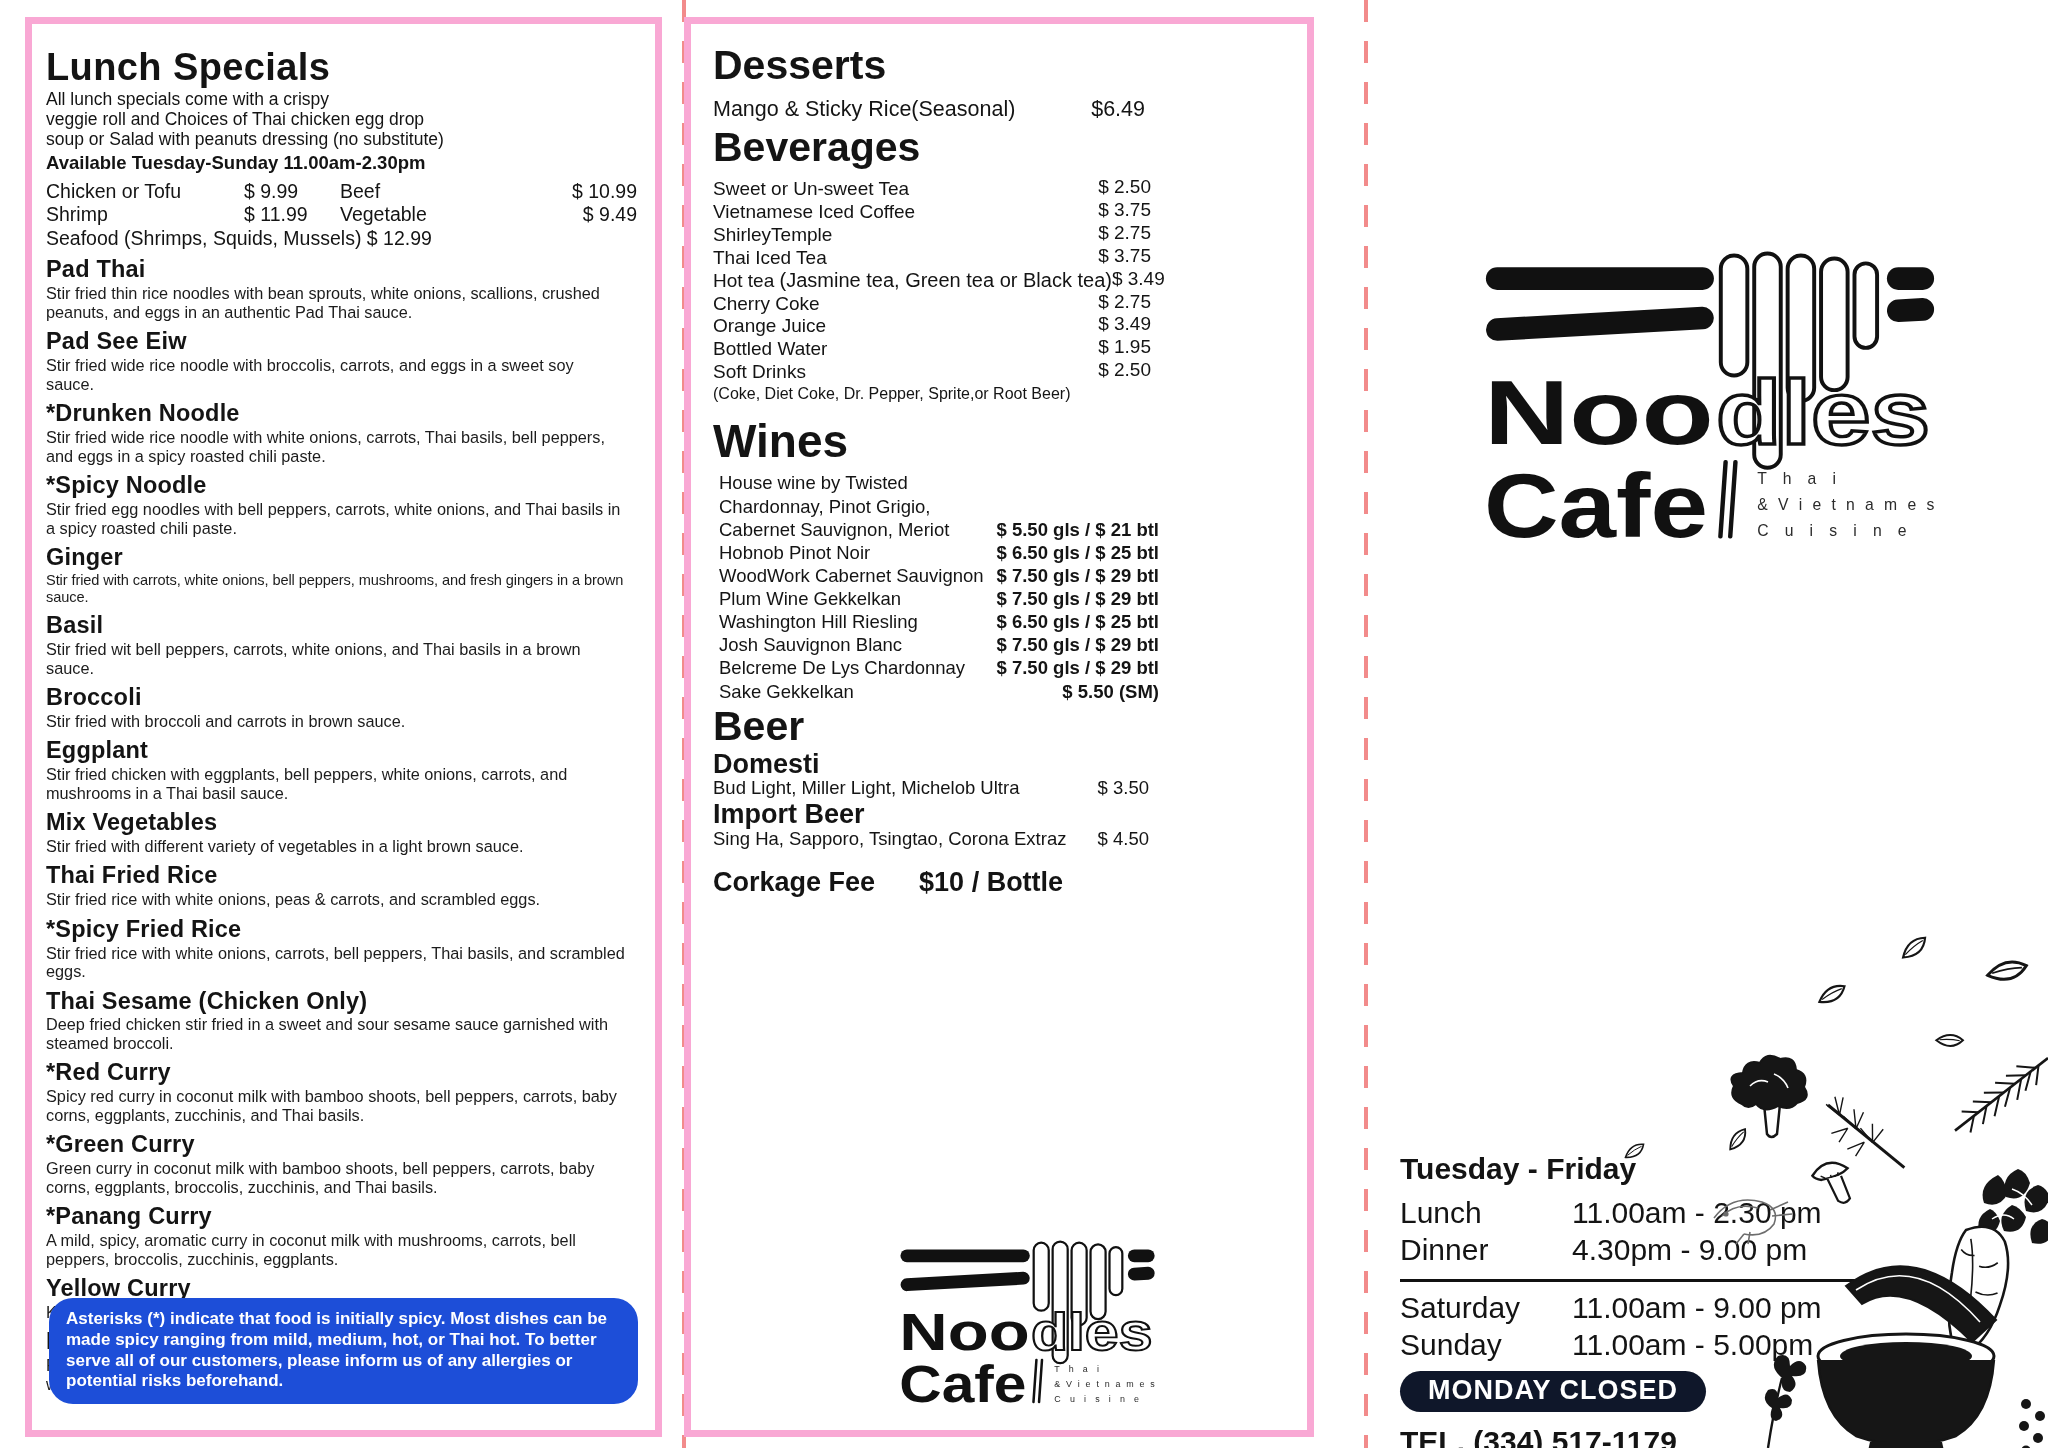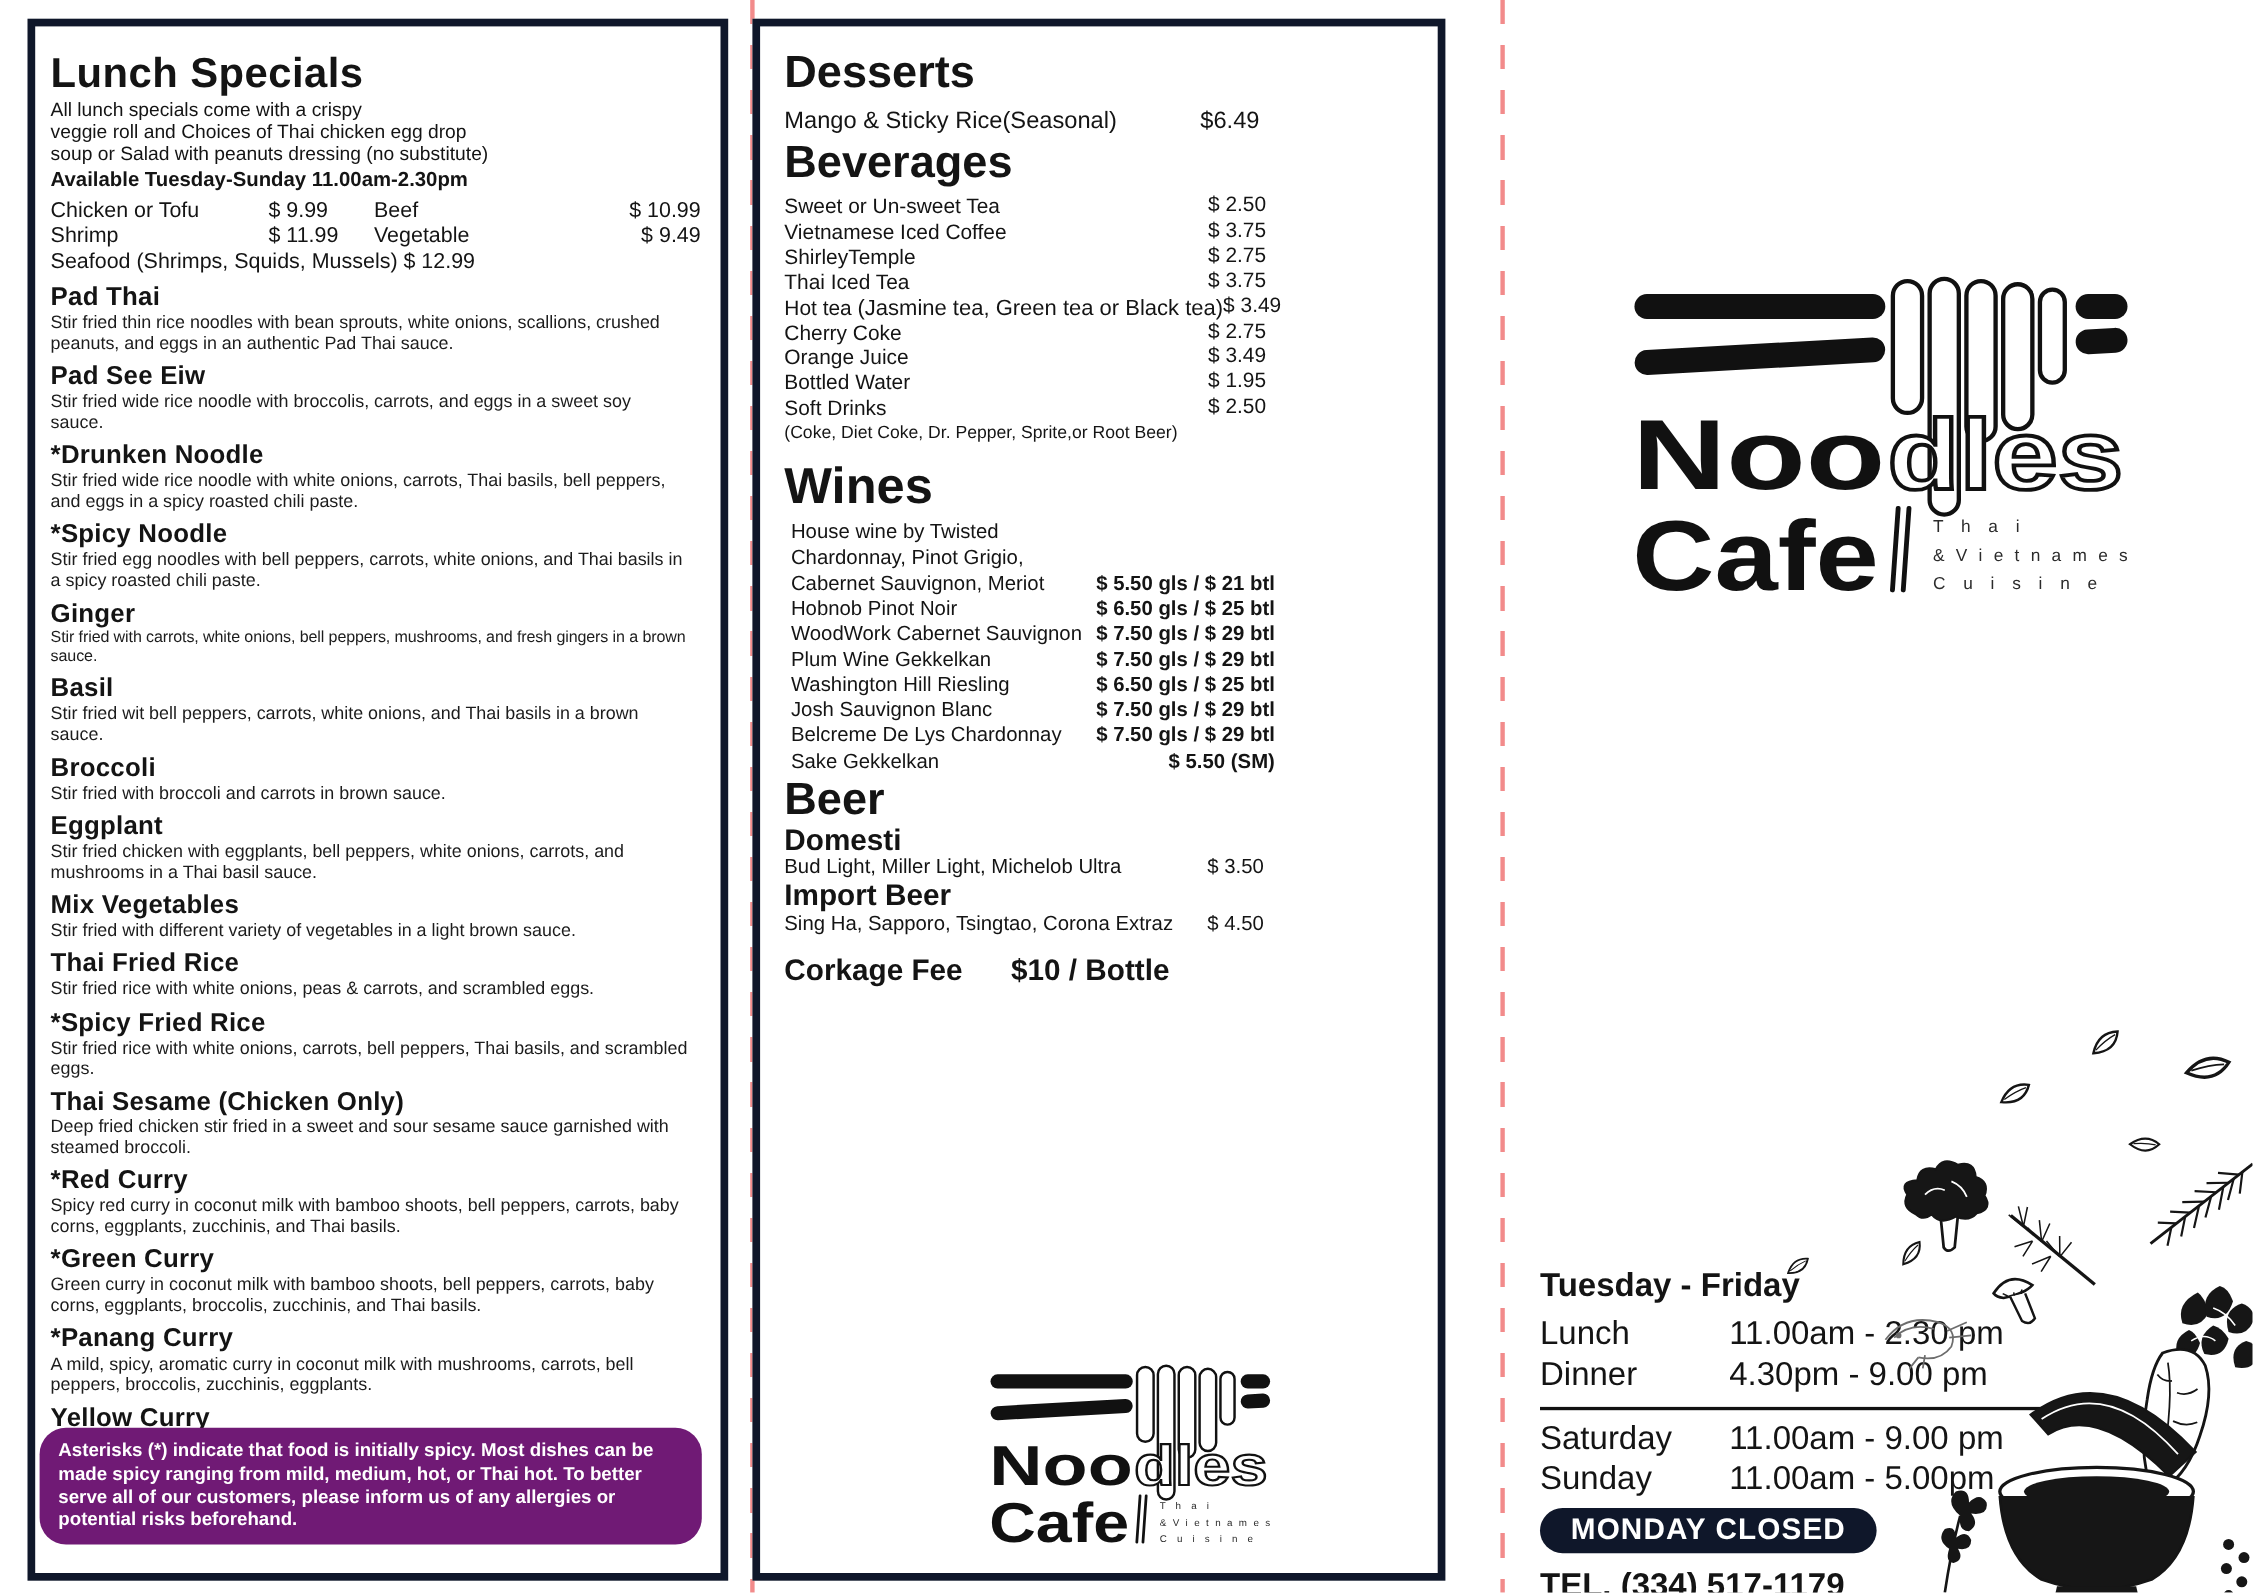--- a/index.html
+++ b/index.html
@@ -1,37 +1,37 @@
 <!DOCTYPE html>
 <html><head>
 <meta charset="utf-8">
 <style>
   html,body{margin:0;padding:0;background:#ffffff;}
   .canvas{position:relative;width:2048px;height:1448px;background:#ffffff;overflow:hidden;
           font-family:"Liberation Sans","DejaVu Sans",sans-serif;color:#141414;}
-  .panel{position:absolute;box-sizing:border-box;background:#fff;border:7px solid #0f172a;overflow:hidden;}
+  .panel{position:absolute;box-sizing:border-box;background:#fff;border:7px solid #f9a8d4;overflow:hidden;}
   .left-panel{left:25px;top:17px;width:637px;height:1420px;padding:24px 14px 0 14px;}
   .mid-panel{left:684px;top:17px;width:630px;height:1420px;padding:20px 16px 0 22px;}
   .fold-line{position:absolute;top:0;bottom:0;width:4px;
              background:repeating-linear-gradient(to bottom,#f28b8b 0 22px,transparent 22px 41px);}
   .fold-a{left:682px;} .fold-b{left:1364px;}
 
   
   .l-title{font-size:38px;font-weight:700;letter-spacing:.4px;line-height:1;}
   .l-intro{font-size:17.5px;line-height:1.14;margin-top:4px;}
   .l-avail{font-size:18.5px;font-weight:600;margin-top:2px;}
   .price-grid{margin-top:6px;font-size:19.5px;font-weight:500;}
   .pg-row{display:grid;grid-template-columns:198px 96px 120px 1fr;}
   .pg-price-r{text-align:right;padding-right:4px;}
   .pg-seafood{font-size:19.5px;font-weight:500;margin-top:1px;}
   .menu-item{margin-top:8.5px;}
   .mi-name{font-size:23.5px;font-weight:700;letter-spacing:.2px;line-height:1.02;}
   .mi-desc{font-size:16.3px;line-height:1.15;margin-top:2px;color:#1c1c1c;max-width:580px;}
   .condensed .mi-desc{font-size:14.6px;letter-spacing:-.1px;}
-  .spicy-note{position:absolute;left:4px;right:17px;bottom:26px;background:#701a75;color:#fff;
+  .spicy-note{position:absolute;left:17px;right:17px;bottom:26px;background:#1d4ed8;color:#fff;
               border-radius:24px;padding:11px 17px 12px;font-size:17px;font-weight:700;line-height:1.22;}
 
   
   .m-title{font-size:41px;font-weight:700;line-height:1.05;}
   .m-title-wines{font-size:46px;}
   .dessert-row{display:flex;justify-content:space-between;width:432px;font-size:21.5px;margin:10px 0 4px;}
   .bev-list{margin-top:8px;}
   .bev-row{display:flex;justify-content:space-between;width:438px;font-size:19px;line-height:1.1;}
   .bev-name{white-space:nowrap;}
   .bev-note{font-size:20px;}

